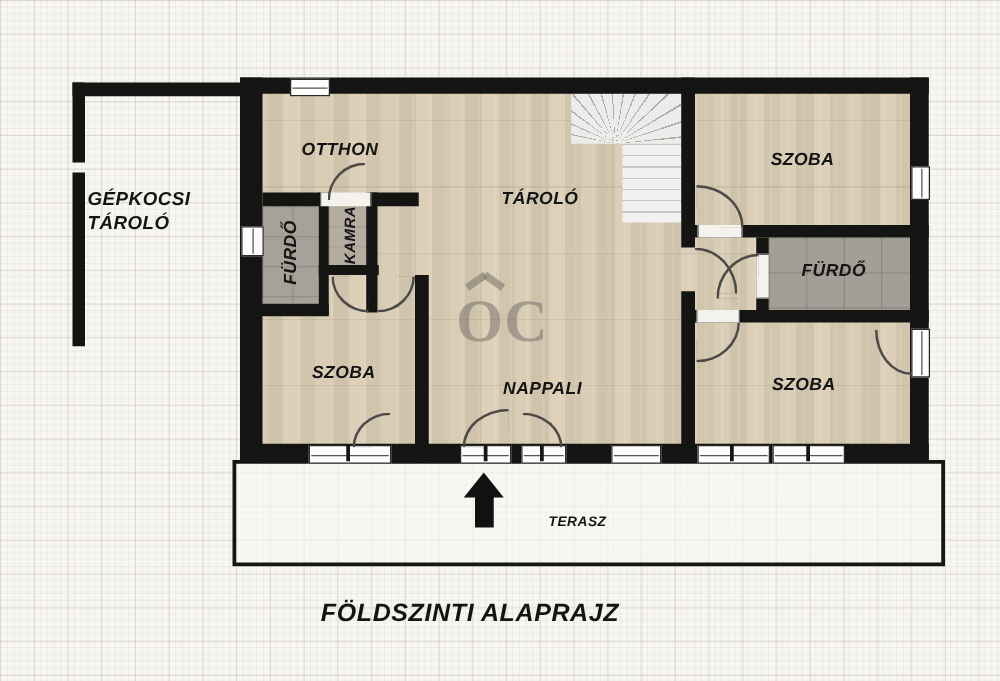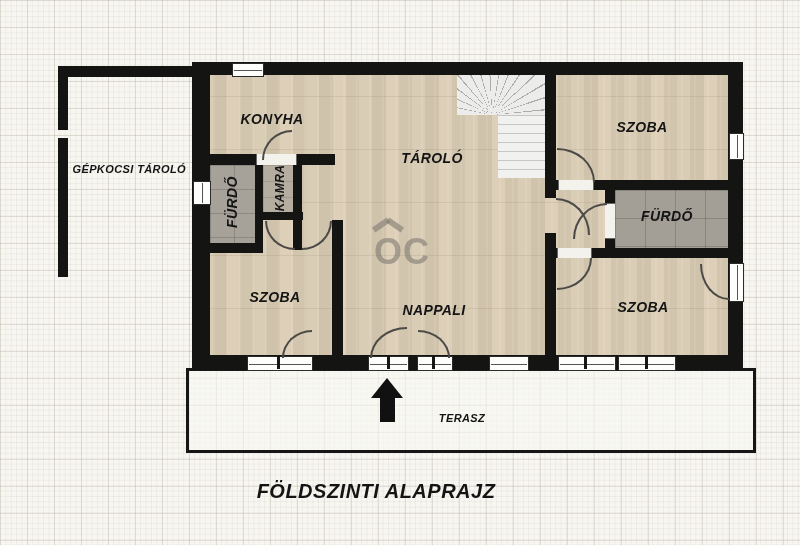--- a/index.html
+++ b/index.html
@@ -63,32 +63,32 @@
   .arc.tr{border-top-width:2px;border-right-width:2px;border-top-right-radius:100% 100%;}
   .arc.bl{border-bottom-width:2px;border-left-width:2px;border-bottom-left-radius:100% 100%;}
   .arc.br{border-bottom-width:2px;border-right-width:2px;border-bottom-right-radius:100% 100%;}
   .rlabel{
     position:absolute;font-style:italic;font-weight:700;font-size:14px;
     color:#141414;letter-spacing:.4px;white-space:nowrap;
     transform:translate(-50%,-50%);
   }
   .rlabel.rot{transform:translate(-50%,-50%) rotate(-90deg);}
   .rlabel.small{font-size:12px;}
-  #garage-label{white-space:normal;width:116px;text-align:right;font-size:11px;line-height:1.25;}
+  #garage-label{white-space:normal;width:116px;text-align:left;font-size:15px;line-height:1.25;}
   #terasz-label{font-size:11px;}
   #plan-title{font-size:20px;letter-spacing:.5px;}
   #terasz{
     position:absolute;border:3px solid #161616;background:rgba(250,249,244,.55);
   }
   #watermark{
     position:absolute;left:350px;top:218px;width:104px;text-align:center;
     color:rgba(118,115,107,.55);
   }
   .wm-roof{position:absolute;height:6px;width:18px;background:rgba(118,115,107,.55);}
-  #wm-logo{font-family:Liberation Sans, sans-serif;font-weight:700;font-size:36px;line-height:1;letter-spacing:1px;margin-top:16px;}
+  #wm-logo{font-family:Liberation Serif, serif;font-weight:700;font-size:48px;line-height:1;letter-spacing:1px;margin-top:16px;}
   .wm-line{font-weight:700;font-size:15px;letter-spacing:3px;line-height:1.2;}
   #arrow-head{position:absolute;left:371px;top:378px;width:0;height:0;
     border-left:16px solid transparent;border-right:16px solid transparent;border-bottom:20px solid #111;}
   #arrow-shaft{position:absolute;left:380px;top:397px;width:15px;height:25px;background:#111;}
 </style>
 </head>
 <body>
 
 <div id="stage">
 
@@ -157,21 +157,21 @@
   <div class="arc tr" style="left:557px;top:148px;width:36px;height:32px;"></div>
   <div class="arc tr" style="left:556px;top:198px;width:32px;height:35px;"></div>
   <div class="arc tl" style="left:573px;top:203px;width:32px;height:34px;"></div>
   <div class="arc br" style="left:557px;top:258px;width:33px;height:30px;"></div>
   <div class="arc bl" style="left:700px;top:264px;width:27px;height:34px;"></div>
   <div class="arc tl" style="left:282px;top:330px;width:28px;height:26px;"></div>
   <div class="arc tl" style="left:370px;top:327px;width:35px;height:29px;"></div>
   <div class="arc tr" style="left:418px;top:330px;width:30px;height:26px;"></div>
 
   <div class="rlabel" id="garage-label" style="left:128px;top:170px;">GÉPKOCSI TÁROLÓ</div>
-  <div class="rlabel" style="left:272px;top:119px;">KONYHA</div>
+  <div class="rlabel" style="left:272px;top:119px;">OTTHON</div>
   <div class="rlabel" style="left:432px;top:158px;">TÁROLÓ</div>
   <div class="rlabel rot" style="left:232px;top:202px;">FÜRDŐ</div>
   <div class="rlabel rot small" style="left:280px;top:188px;">KAMRA</div>
   <div class="rlabel" style="left:642px;top:127px;">SZOBA</div>
   <div class="rlabel" style="left:667px;top:216px;">FÜRDŐ</div>
   <div class="rlabel" style="left:643px;top:307px;">SZOBA</div>
   <div class="rlabel" style="left:275px;top:297px;">SZOBA</div>
   <div class="rlabel" style="left:434px;top:286px;margin-top:24px;">NAPPALI</div>
   <div class="rlabel" id="terasz-label" style="left:462px;top:418px;">TERASZ</div>
 

